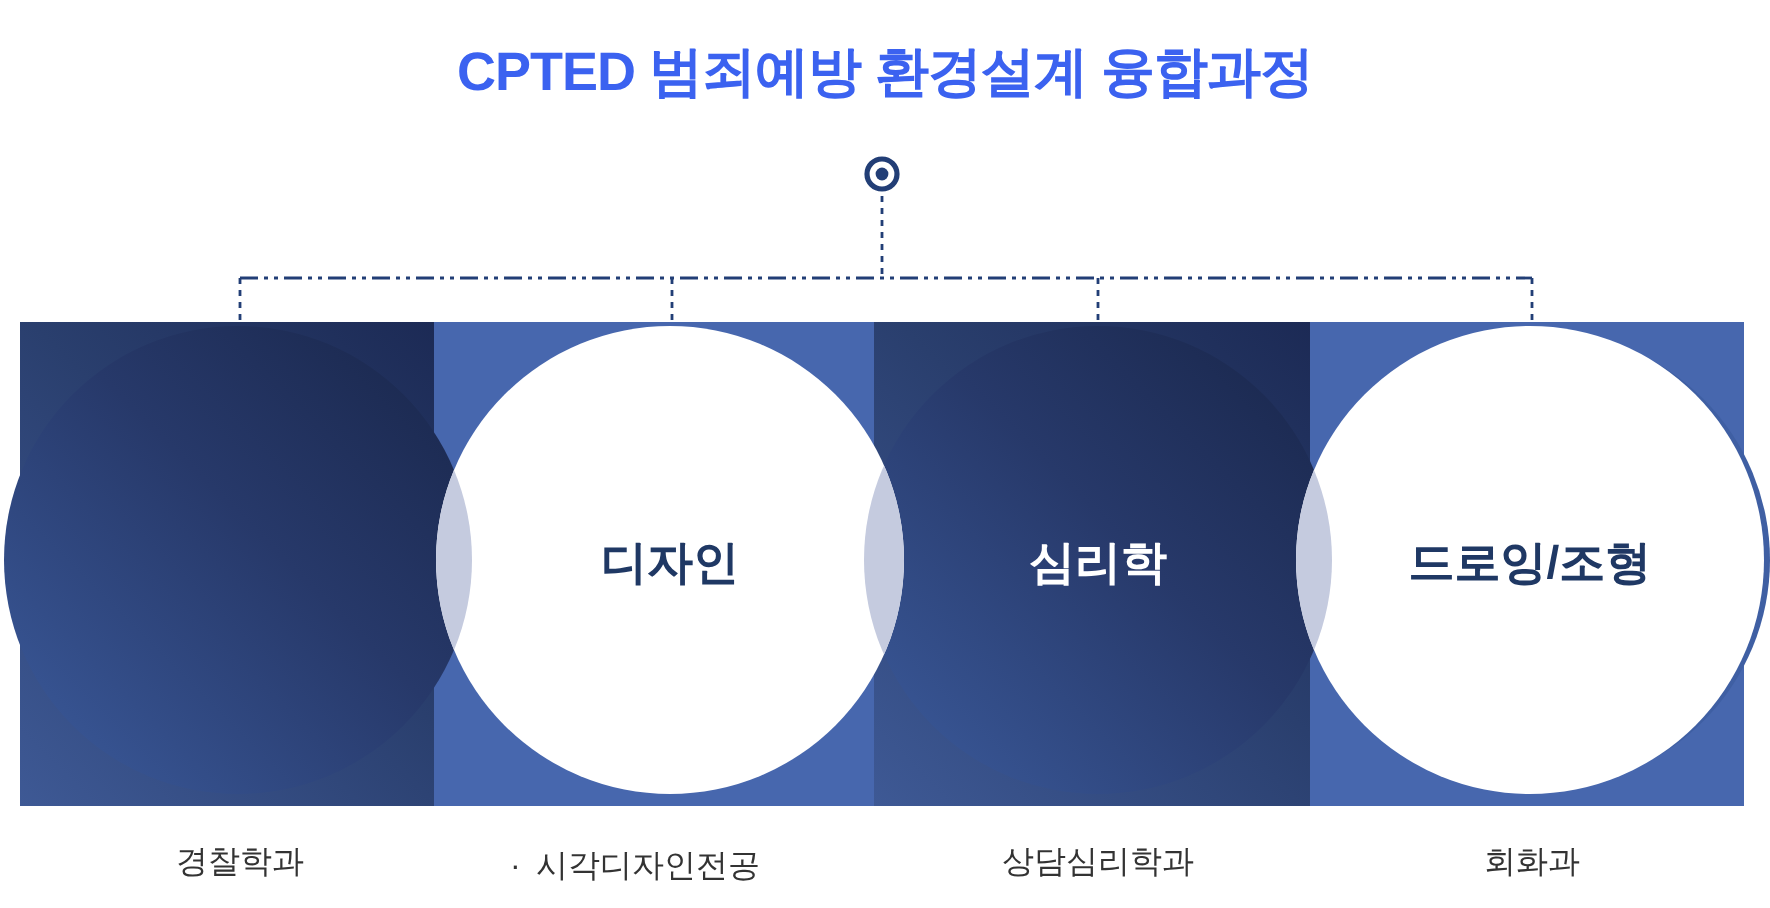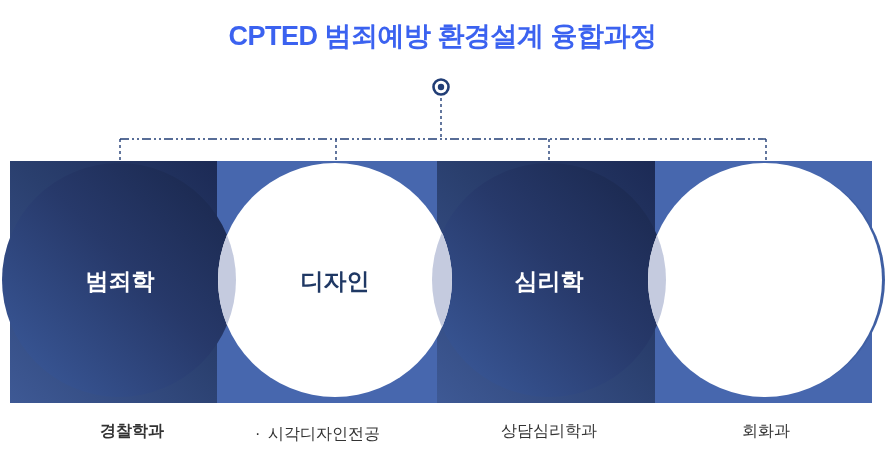--- a/index.html
+++ b/index.html
@@ -37,21 +37,21 @@
     position:absolute;top:249px;width:220px;text-align:center;
     font-size:23px;font-weight:bold;line-height:32px;z-index:5;
   }
   .subject.on-dark{color:#ffffff;}
   .subject.on-light{color:#1F3864;}
   .s1{left:10px;} .s2{left:225px;} .s3{left:439px;} .s4{left:655px;}
   .dept{
     position:absolute;top:405px;font-size:16px;color:#333333;font-weight:500;
   }
   .dept.center{width:220px;text-align:center;}
-  .d1{left:22px;font-weight:bold;} .d3{left:439px;} .d4{left:656px;}
+  .d1{left:10px;} .d3{left:439px;} .d4{left:656px;}
   .dept-list{left:255px;top:403px;}
   .dept-line{line-height:30px;white-space:nowrap;}
   .bullet{display:inline-block;width:13px;color:#333333;}
 </style>
 </head>
 <body>
 
 <div class="stage">
 
   <h1 class="title">CPTED 범죄예방 환경설계 융합과정</h1>
@@ -74,23 +74,23 @@
   <div class="circle c4under"></div>
 
   <div class="circle white c2">
     <div class="lens lensL"></div>
     <div class="lens lensR"></div>
   </div>
   <div class="circle white c4">
     <div class="lens lensL"></div>
   </div>
 
-  <div class="subject on-dark s1">범죄학</div>
   <div class="subject on-dark s3">심리학</div>
   <div class="subject on-light s2">디자인</div>
+  <div class="subject on-light s4">드로잉/조형</div>
 
   <div class="dept center d1">경찰학과</div>
 
   <div class="dept dept-list">
     <div class="dept-line">
       <span class="bullet">·</span><span>시각디자인전공</span>
     </div>
   </div>
 
   <div class="dept center d4">회화과</div>

